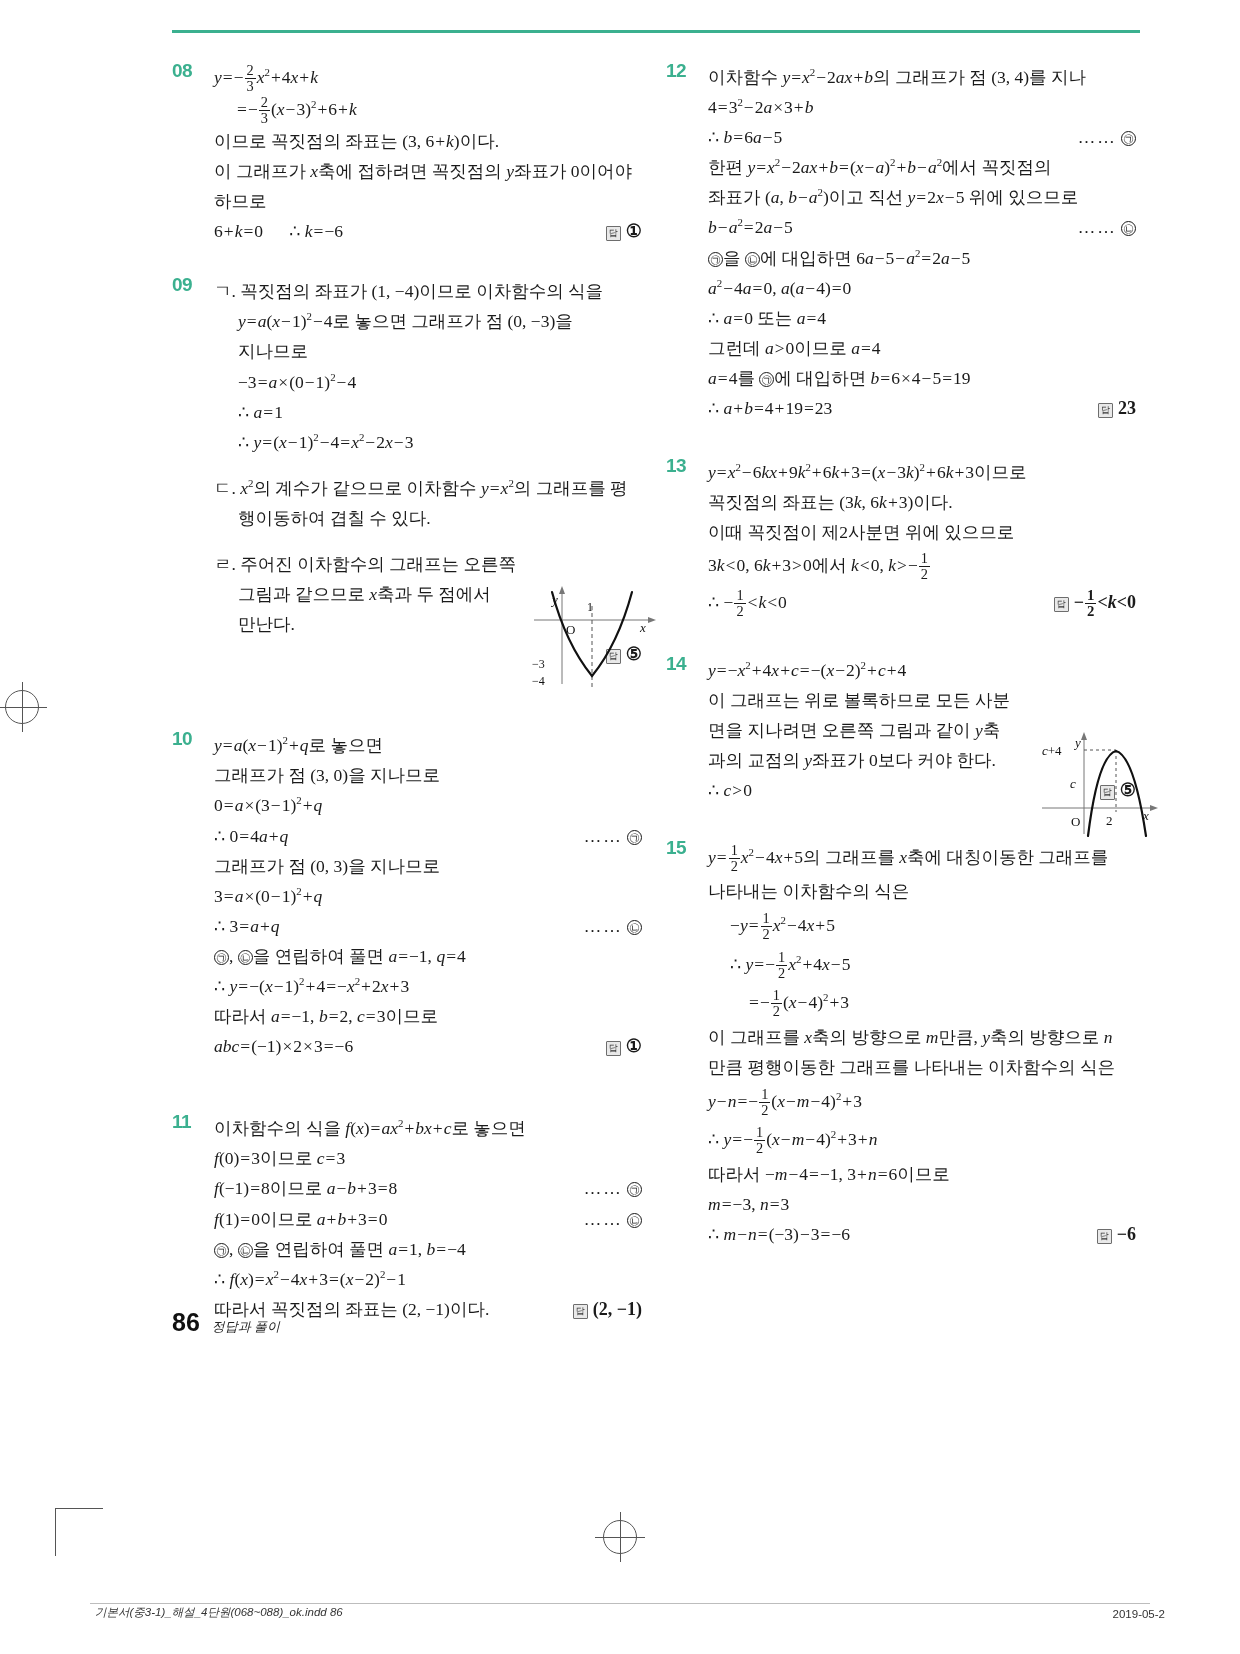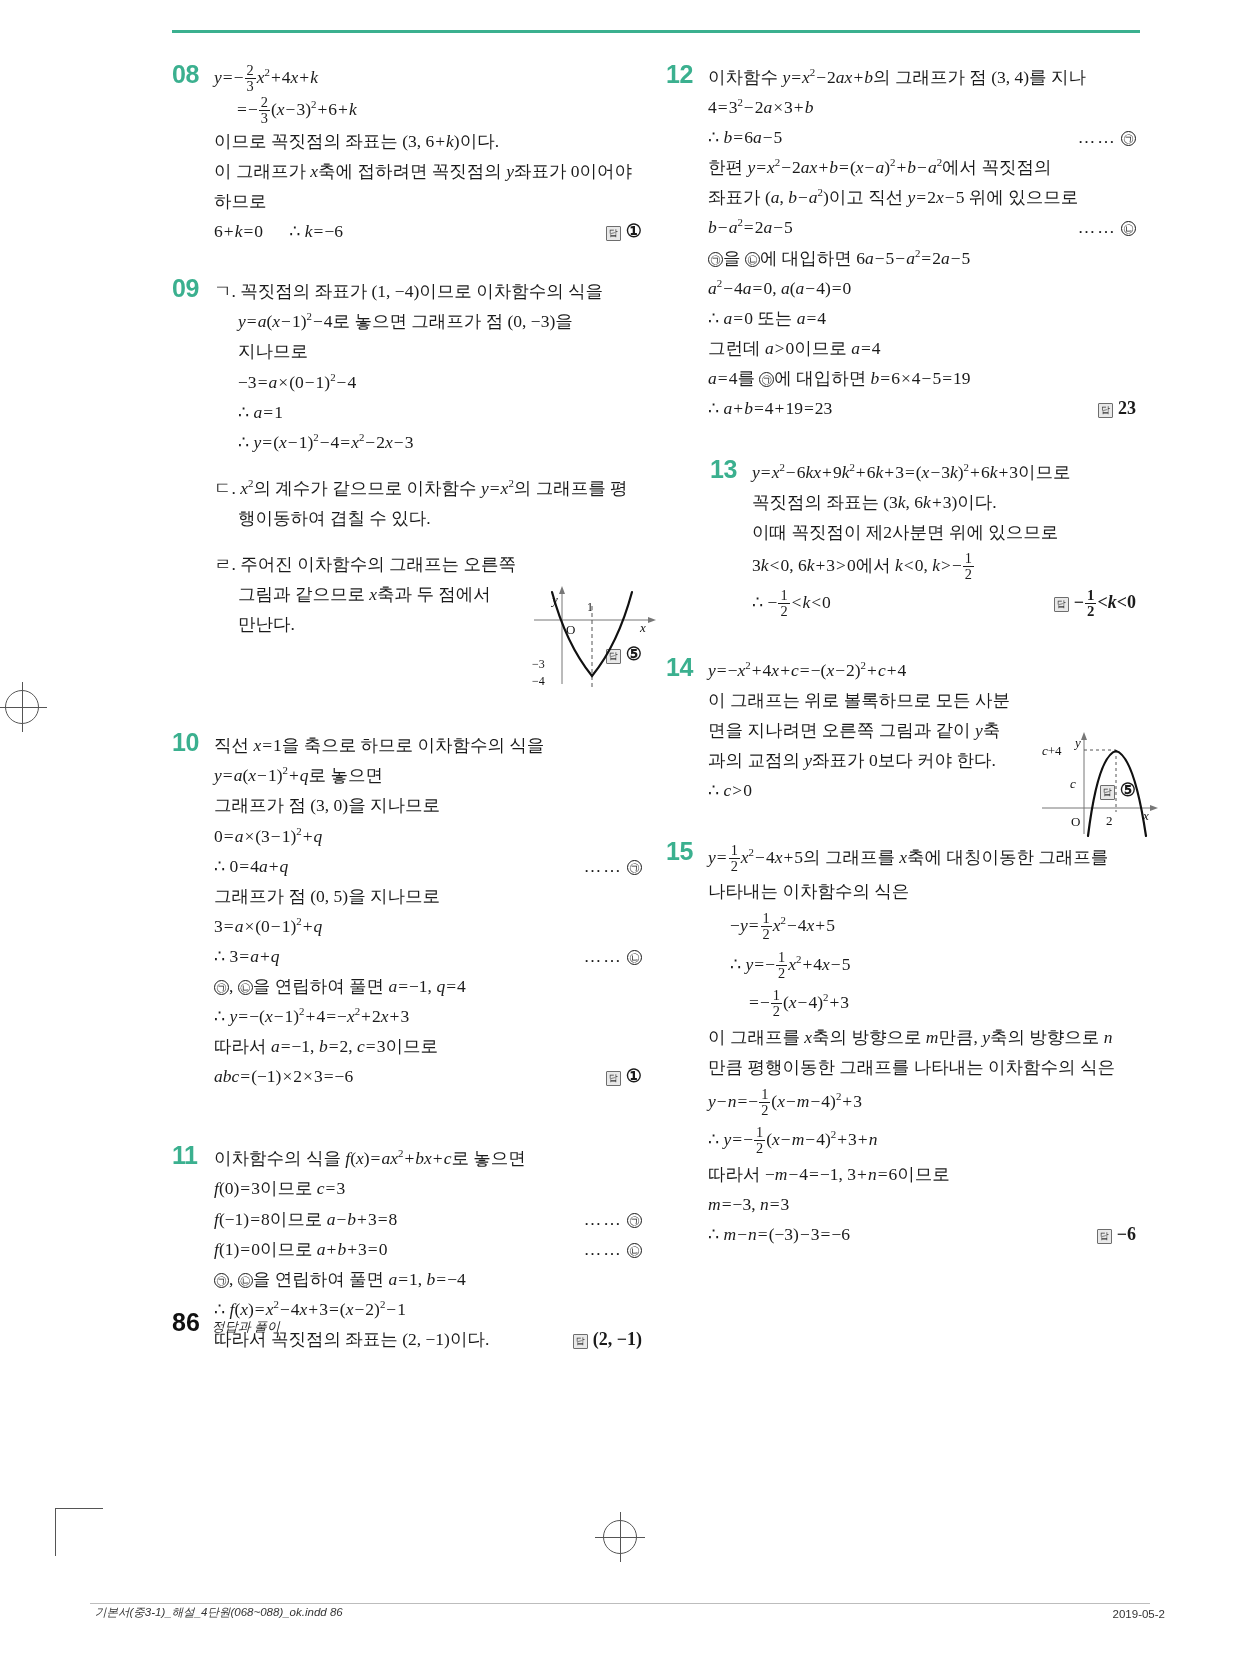--- a/index.html
+++ b/index.html
@@ -33,21 +33,21 @@
   .col{
     position:absolute; top:62px; width:470px;
   }
   .col-left{ left:172px; }
   .col-right{ left:666px; }
 
   .sol{ position:relative; margin-bottom:22px; }
   .sol-num{
     position:absolute; left:0; top:-2px;
     font-family:"Liberation Sans", sans-serif;
-    font-weight:bold; font-size:25px; color:#3bb08f;
+    font-weight:bold; font-size:19px; color:#3bb08f;
     letter-spacing:-0.5px;
   }
   .sol-body{ margin-left:42px; }
   .line{
     font-size:17.5px; line-height:1.72;
     white-space:nowrap;
   }
   .indent1{ padding-left:22px; }
   .indent2{ padding-left:40px; }
   .hang{ padding-left:24px; text-indent:-24px;margin-top:16px; }
@@ -219,36 +219,33 @@
       <text x="57" y="27" font-family="Liberation Serif, serif" font-size="12" fill="#111">1</text>
       <text x="2" y="84" font-family="Liberation Serif, serif" font-size="12" fill="#111">−3</text>
       <text x="2" y="101" font-family="Liberation Serif, serif" font-size="12" fill="#111">−4</text>
     </svg>
   </div>
 
   <div class="sol" style="margin-top:60px;">
     <div class="sol-num">10</div>
     <div class="sol-body">
       <div class="line">
-        직선 <i class="v">x</i><span class="op">=</span>1을 축으로 하므로 이차함수의 식을
-      </div>
-      <div class="line">
         <i class="v">y</i><span class="op">=</span><i class="v">a</i>(<i class="v">x</i><span class="op">−</span>1)<sup class="n">2</sup><span class="op">+</span><i class="v">q</i>로 놓으면
       </div>
       <div class="line">그래프가 점 (3, 0)을 지나므로</div>
       <div class="line">
         0<span class="op">=</span><i class="v">a</i><span class="op">×</span>(3<span class="op">−</span>1)<sup class="n">2</sup><span class="op">+</span><i class="v">q</i>
       </div>
       <div class="line" style="position:relative;">
         ∴ 0<span class="op">=</span>4<i class="v">a</i><span class="op">+</span><i class="v">q</i>
         <span class="ans" style="top:0;">
           <span class="dots">……</span> <span class="circ">㉠</span>
         </span>
       </div>
-      <div class="line">그래프가 점 (0, 5)을 지나므로</div>
+      <div class="line">그래프가 점 (0, 3)을 지나므로</div>
       <div class="line">
         3<span class="op">=</span><i class="v">a</i><span class="op">×</span>(0<span class="op">−</span>1)<sup class="n">2</sup><span class="op">+</span><i class="v">q</i>
       </div>
       <div class="line" style="position:relative;">
         ∴ 3<span class="op">=</span><i class="v">a</i><span class="op">+</span><i class="v">q</i>
         <span class="ans" style="top:0;">
           <span class="dots">……</span> <span class="circ">㉡</span>
         </span>
       </div>
       <div class="line">
@@ -352,21 +349,21 @@
       </div>
       <div class="line" style="position:relative;">
         ∴ <i class="v">a</i><span class="op">+</span><i class="v">b</i><span class="op">=</span>4<span class="op">+</span>19<span class="op">=</span>23
         <span class="ans" style="top:0;">
           <span class="ans-badge">답</span><span class="ans-val">23</span>
         </span>
       </div>
     </div>
   </div>
 
-  <div class="sol" style="margin-top:34px;margin-left:44px;">
+  <div class="sol" style="margin-top:34px;">
     <div class="sol-num">13</div>
     <div class="sol-body">
       <div class="line">
         <i class="v">y</i><span class="op">=</span><i class="v">x</i><sup class="n">2</sup><span class="op">−</span>6<i class="v">kx</i><span class="op">+</span>9<i class="v">k</i><sup class="n">2</sup><span class="op">+</span>6<i class="v">k</i><span class="op">+</span>3<span class="op">=</span>(<i class="v">x</i><span class="op">−</span>3<i class="v">k</i>)<sup class="n">2</sup><span class="op">+</span>6<i class="v">k</i><span class="op">+</span>3이므로
       </div>
       <div class="line">
         꼭짓점의 좌표는 (3<i class="v">k</i>, 6<i class="v">k</i><span class="op">+</span>3)이다.
       </div>
       <div class="line">
         이때 꼭짓점이 제2사분면 위에 있으므로

